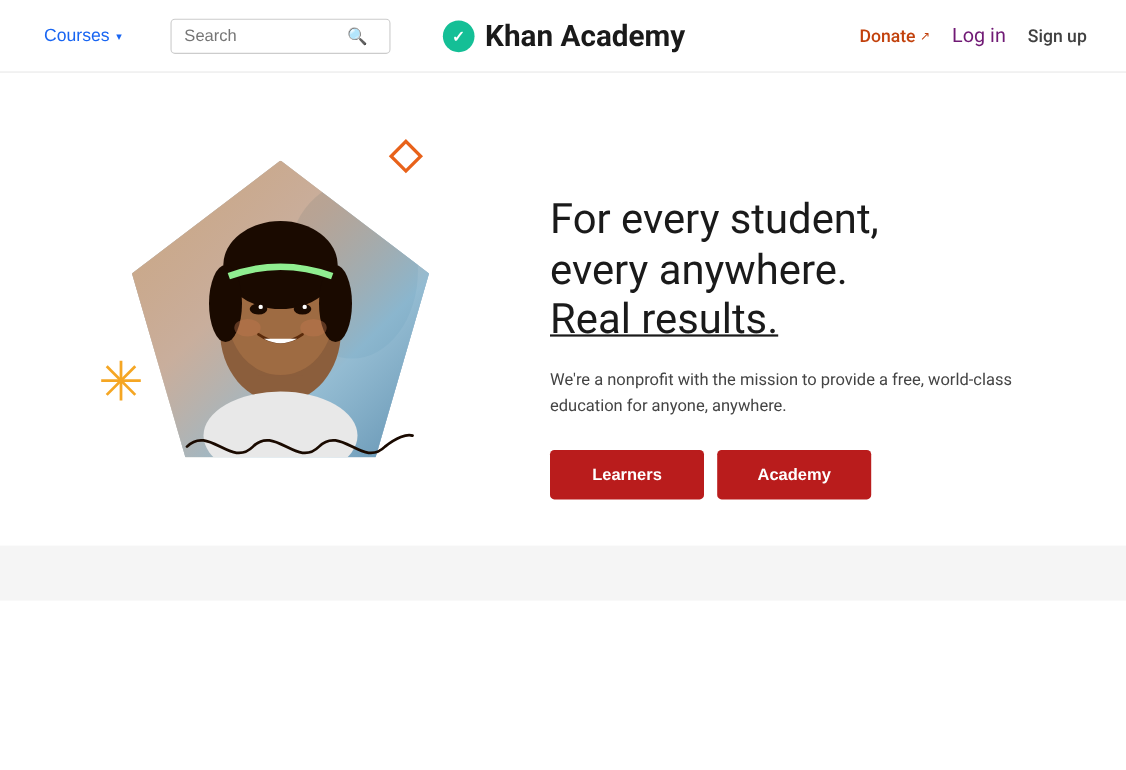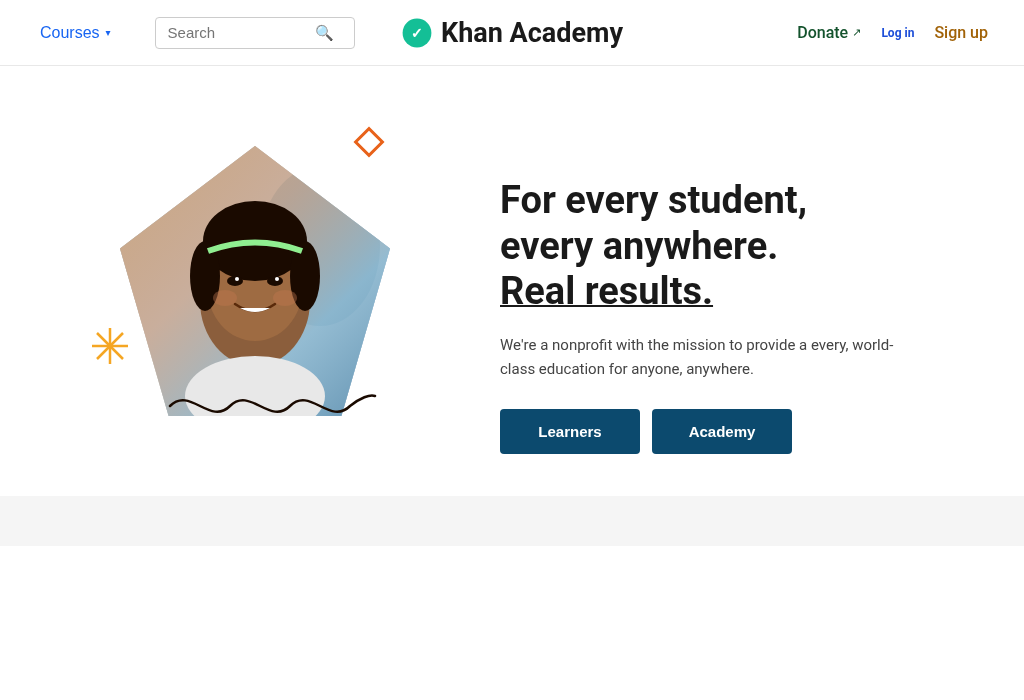--- a/index.html
+++ b/index.html
@@ -77,39 +77,39 @@
       color: #1a1a1a;
     }
 
     .header-right {
       margin-left: auto;
       display: flex;
       align-items: center;
       gap: 20px;
     }
     .donate-link {
-      color: #14532d;
+      color: #c2410c;
       font-size: 16px;
       font-weight: 500;
       text-decoration: none;
       display: flex;
       align-items: center;
       gap: 4px;
     }
     .external-icon {
       font-size: 11px;
     }
     .login-link {
-      color: #1d4ed8;
-      font-size: 12px;
-      font-weight: 700;
+      color: #701a75;
+      font-size: 18px;
+      font-weight: 400;
       text-decoration: none;
     }
     .signup-link {
-      color: #a16207;
+      color: #404040;
       font-size: 16px;
       font-weight: 500;
       text-decoration: none;
     }
 
     
     .hero {
       display: flex;
       align-items: center;
       padding: 40px 40px 40px 80px;
@@ -157,21 +157,21 @@
     }
 
     
     .hero-text {
       flex: 1;
       padding-left: 60px;
       padding-top: 20px;
     }
     .hero-heading {
       font-size: 38px;
-      font-weight: 700;
+      font-weight: 400;
       color: #1a1a1a;
       line-height: 1.2;
       margin-bottom: 18px;
     }
     .hero-heading .underline-text {
       text-decoration: underline;
       text-decoration-thickness: 2px;
     }
     .hero-subtext {
       font-size: 15px;
@@ -180,21 +180,21 @@
       margin-bottom: 28px;
       max-width: 420px;
     }
 
     .cta-buttons {
       display: flex;
       gap: 12px;
     }
     .cta-btn {
       padding: 14px 30px;
-      background: #0c4a6e;
+      background: #b91c1c;
       color: white;
       border: none;
       border-radius: 4px;
       font-size: 15px;
       font-weight: 700;
       cursor: pointer;
       min-width: 140px;
       text-align: center;
     }
 
@@ -317,21 +317,21 @@
         <path d="M10 30 C30 10, 50 50, 70 30 C90 10, 110 50, 130 30 C150 10, 170 50, 190 30 C200 22, 210 18, 215 20" stroke="#1a0a00" stroke-width="2.5" fill="none" stroke-linecap="round"></path>
       </svg>
     </div>
 
     <div class="hero-text">
       <h1 class="hero-heading">
         <span>For every student,</span><br>
         <span>every anywhere.</span><br>
         <span class="underline-text">Real results.</span>
       </h1>
-      <p class="hero-subtext">We're a nonprofit with the mission to provide a every, world-class education for anyone, anywhere.</p>
+      <p class="hero-subtext">We're a nonprofit with the mission to provide a free, world-class education for anyone, anywhere.</p>
 
       <div class="cta-buttons">
         <button class="cta-btn">Learners</button>
         <button class="cta-btn">Academy</button>
       </div>
     </div>
   </div>
 
   <div class="bottom-bar"></div>
 </main>

